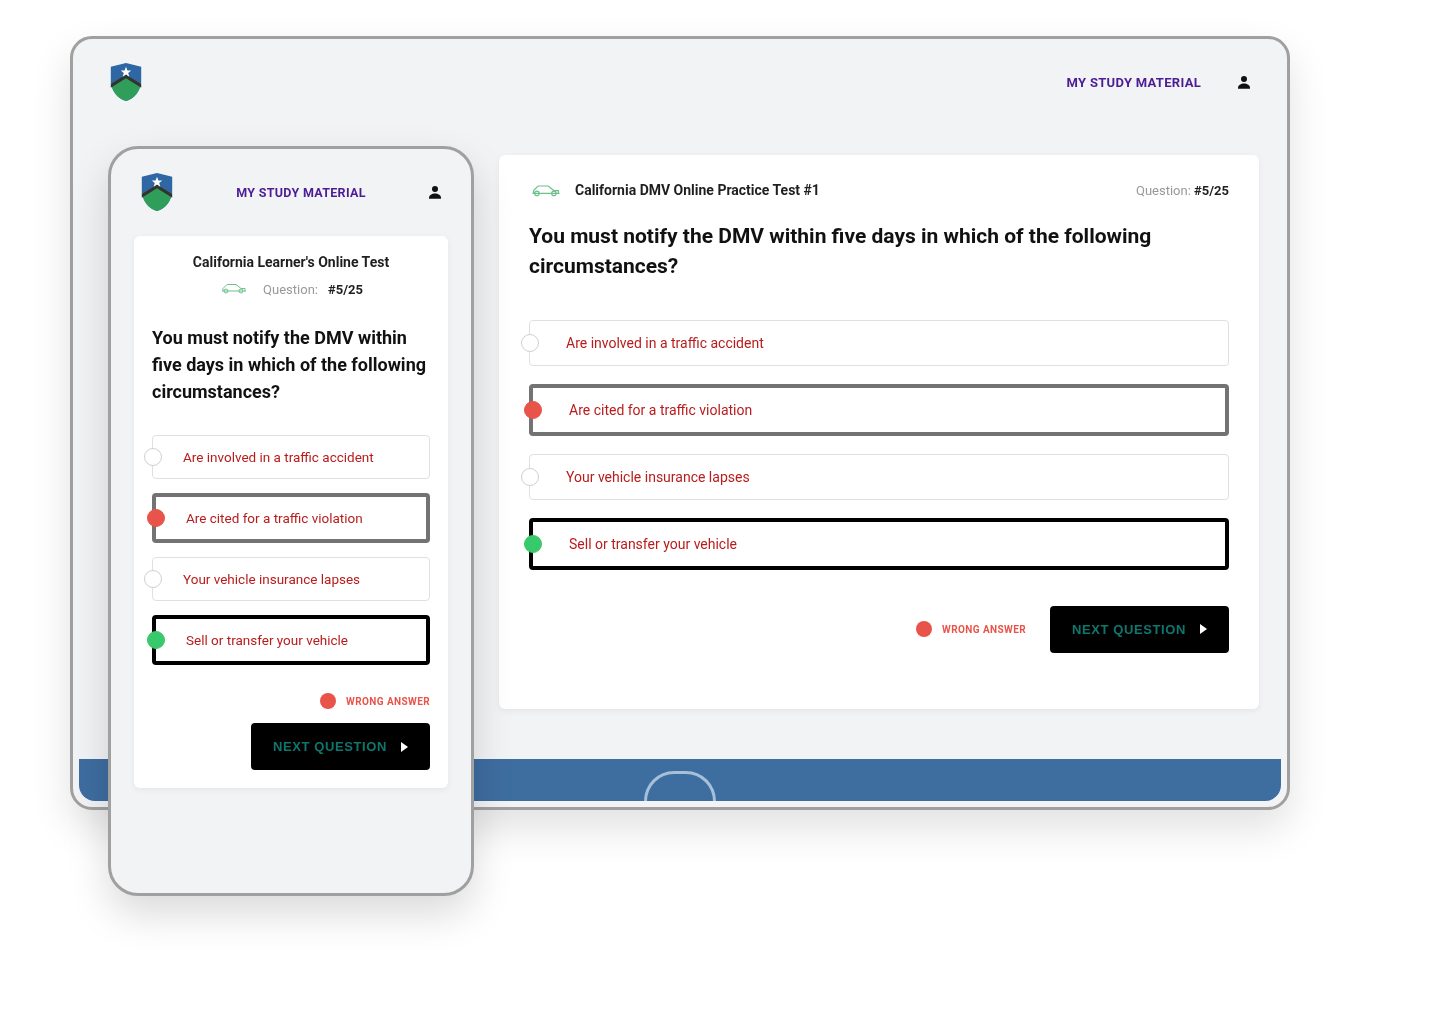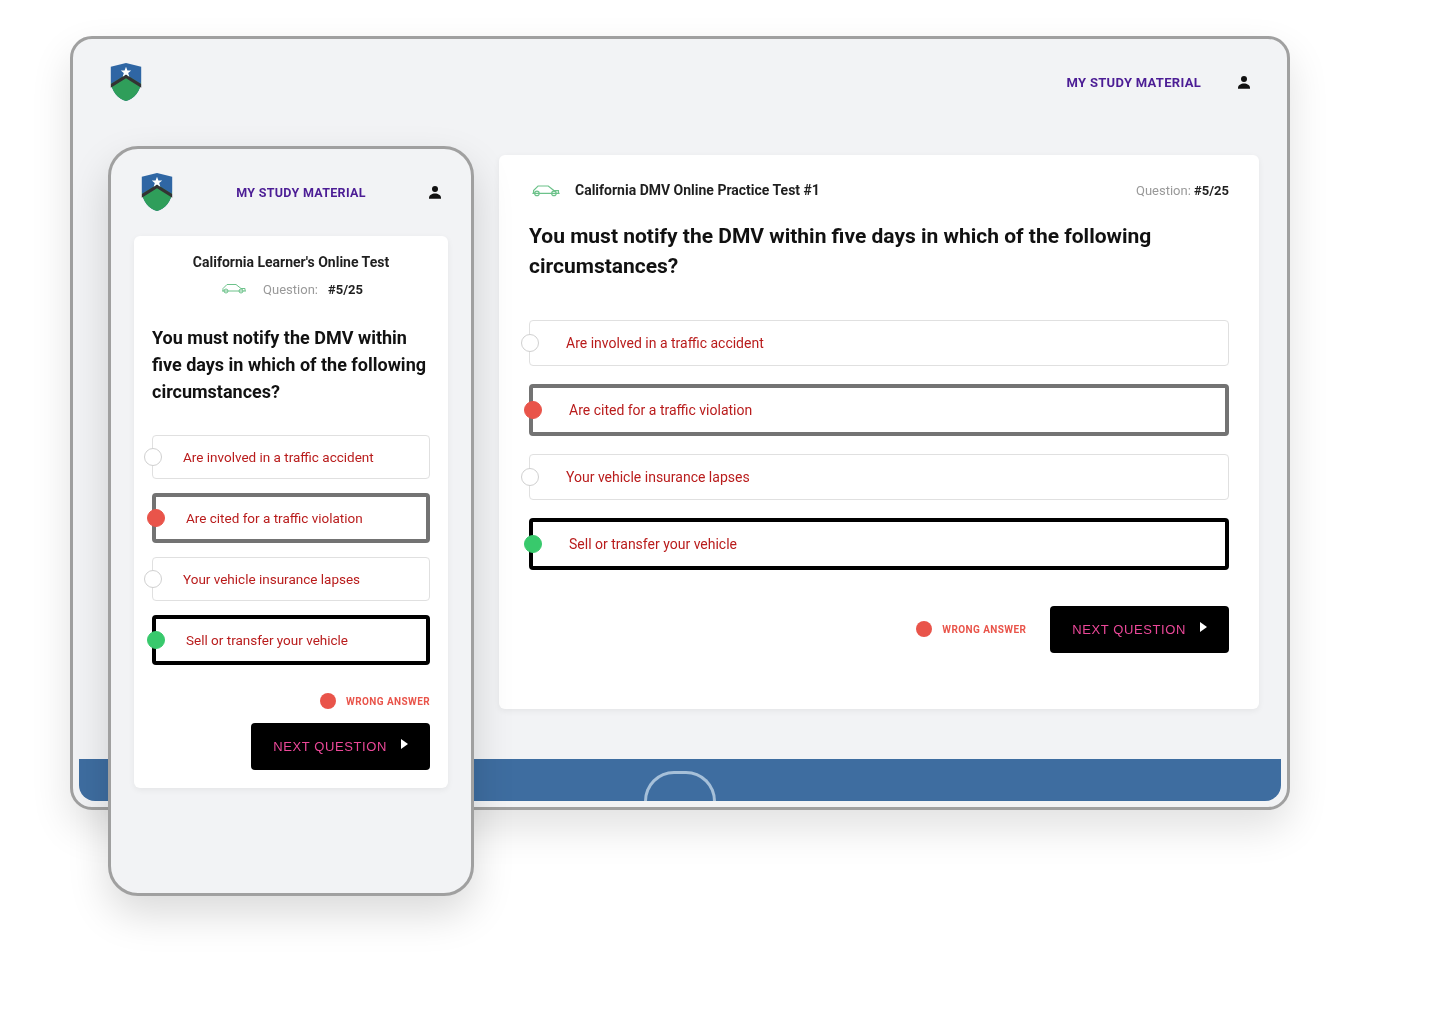--- a/index.html
+++ b/index.html
@@ -112,24 +112,24 @@
   }
   .wrong-answer-badge {
     display: flex; align-items: center; gap: 10px;
     font-size: 10px; font-weight: 700; letter-spacing: 0.4px;
     color: #e9544a;
   }
   .wrong-answer-badge .dot2 {
     width: 16px; height: 16px; border-radius: 50%; background: #e9544a;
   }
   .next-btn {
-    background: #000; color: #ec4899; border: none;
+    background: #000; color: #0f766e; border: none;
     padding: 16px 22px; border-radius: 4px;
-    font-size: 13px; font-weight: 400; letter-spacing: 0.6px;
-    display: flex; gap: 14px;
+    font-size: 13px; font-weight: 700; letter-spacing: 0.6px;
+    display: flex; align-items: center; gap: 14px;
     cursor: pointer;
   }
   .next-btn .tri {
     width: 0; height: 0;
     border-top: 5px solid transparent;
     border-bottom: 5px solid transparent;
     border-left: 7px solid #fff;
   }
 
   .desktop-footer-bar {

